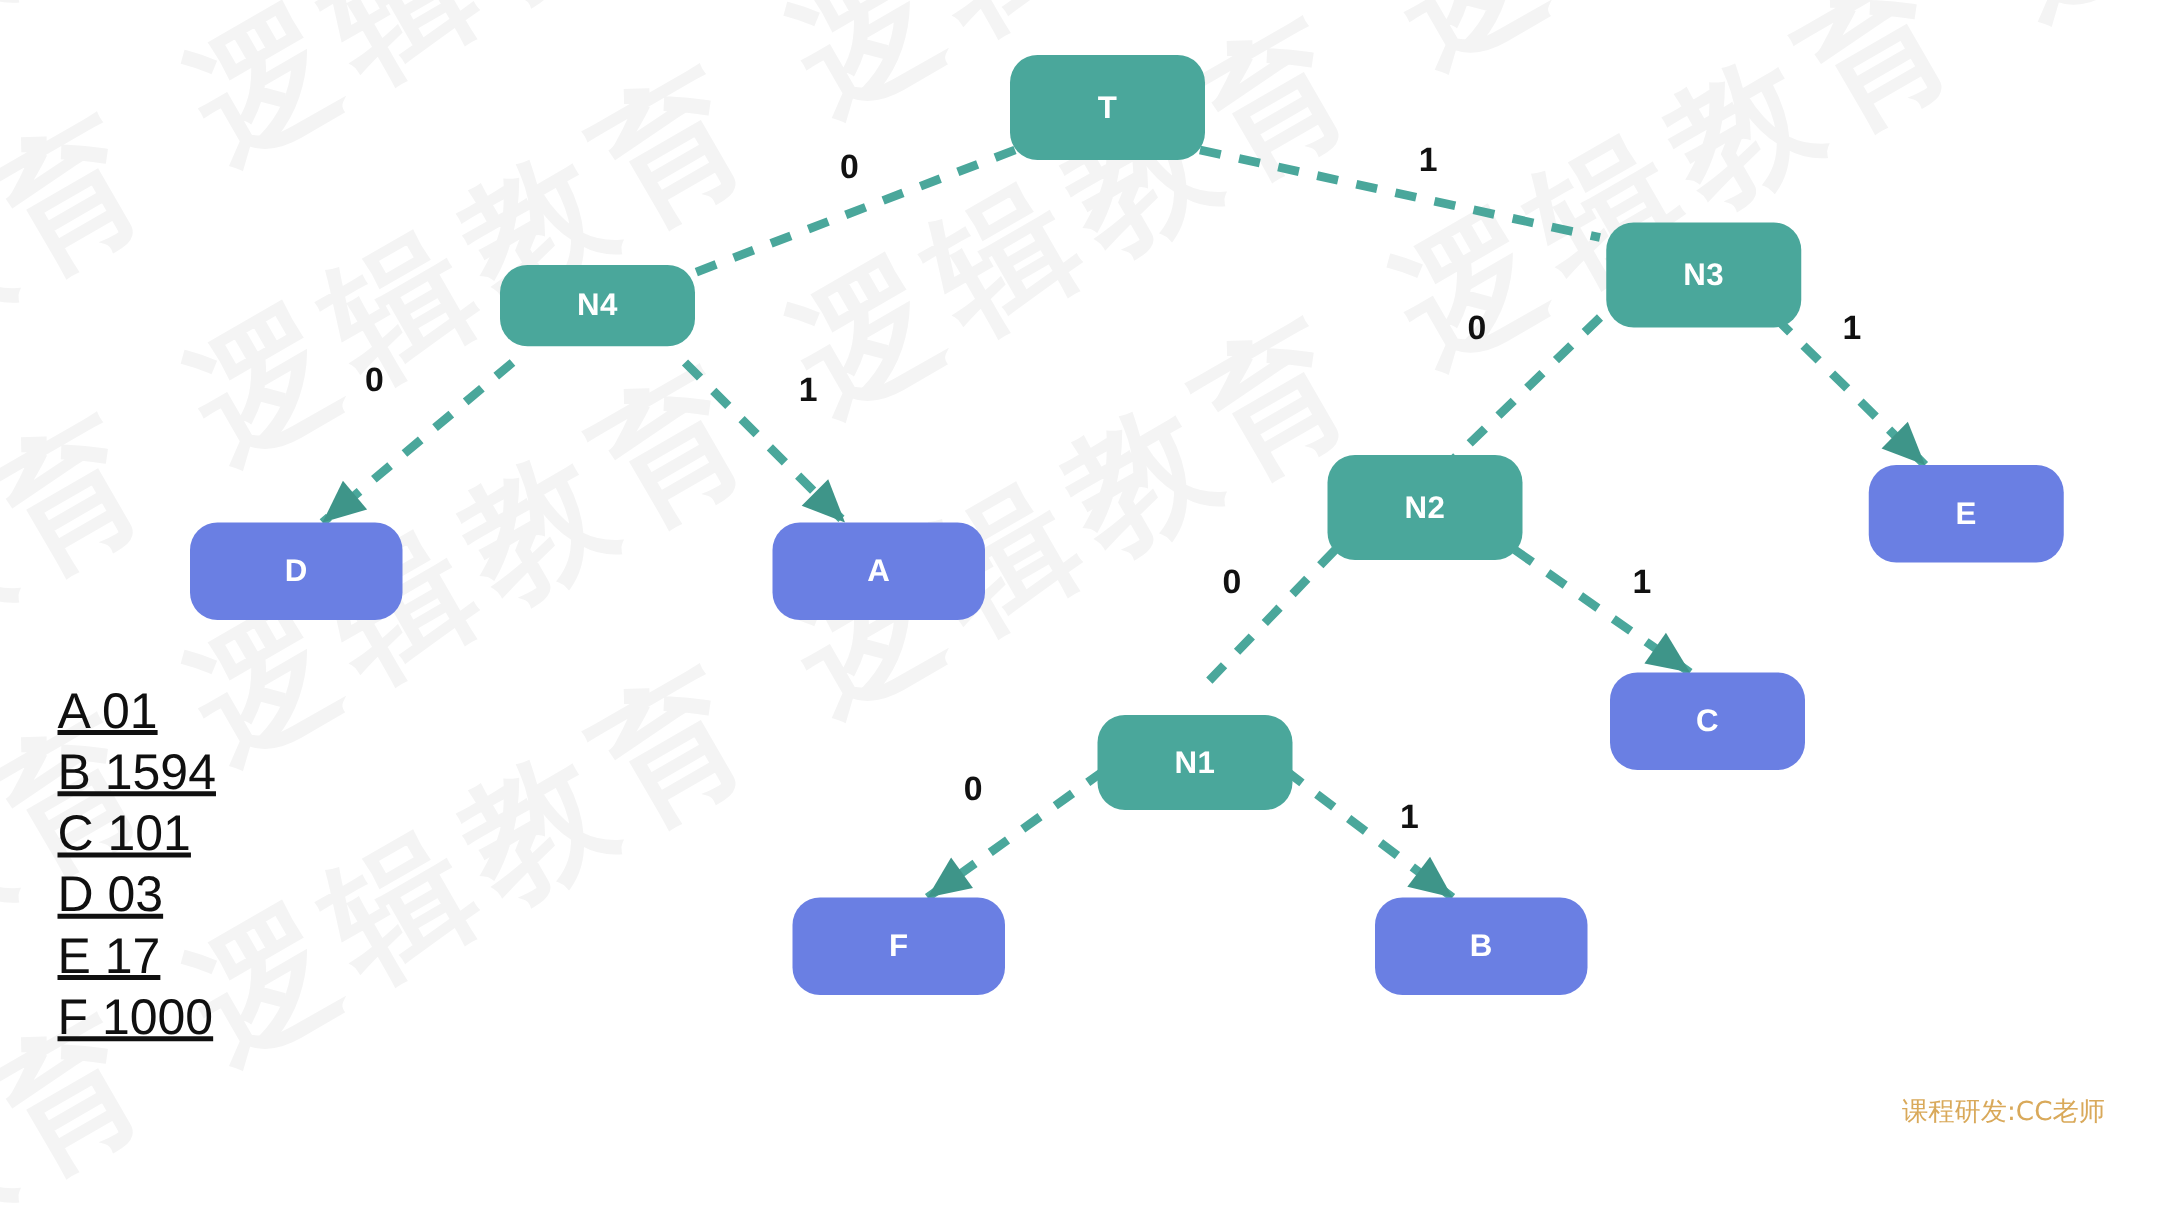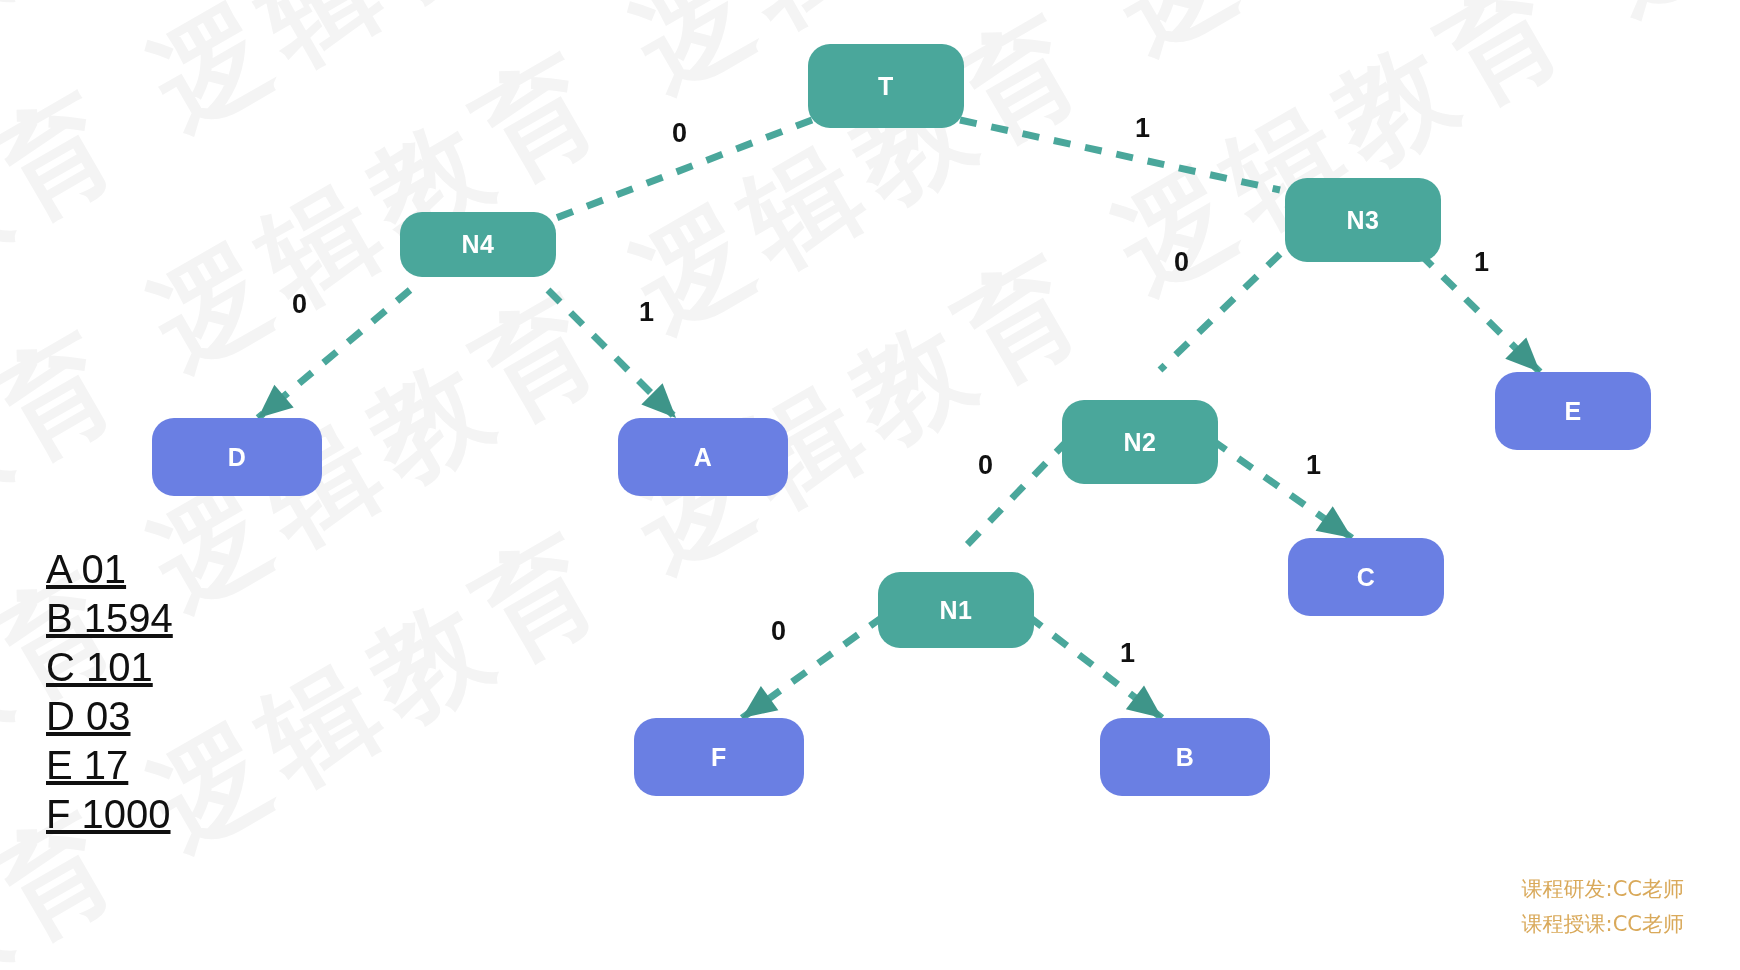--- a/index.html
+++ b/index.html
@@ -149,21 +149,21 @@
   <div id="node-layer">
       <div class="node internal" style="left: 808px; top: 44px; width: 156px; height: 84px;">
         <span>T</span>
       </div>
       <div class="node internal" style="left: 400px; top: 212px; width: 156px; height: 65px;">
         <span>N4</span>
       </div>
       <div class="node internal" style="left: 1272px; top: 178px; width: 156px; height: 84px; margin-left: 13px;">
         <span>N3</span>
       </div>
-      <div class="node internal" style="left: 1062px; top: 364px; width: 156px; height: 84px; margin-top: 36px;">
+      <div class="node internal" style="left: 1062px; top: 364px; width: 156px; height: 84px;">
         <span>N2</span>
       </div>
       <div class="node internal" style="left: 878px; top: 572px; width: 156px; height: 76px;">
         <span>N1</span>
       </div>
       <div class="node leaf" style="left: 152px; top: 418px; width: 170px; height: 78px;">
         <span>D</span>
       </div>
       <div class="node leaf" style="left: 618px; top: 418px; width: 170px; height: 78px;">
         <span>A</span>
@@ -199,16 +199,15 @@
       <div class="code-row">A 01</div>
       <div class="code-row">B 1594</div>
       <div class="code-row">C 101</div>
       <div class="code-row">D 03</div>
       <div class="code-row">E 17</div>
       <div class="code-row">F 1000</div>
     </div>
 
   <div id="credits">
       <div class="credit-line">课程研发:CC老师</div>
-      <div class="credit-line">课程授课:CC老师</div>
     </div>
 
 </div>
 
 </body></html>

